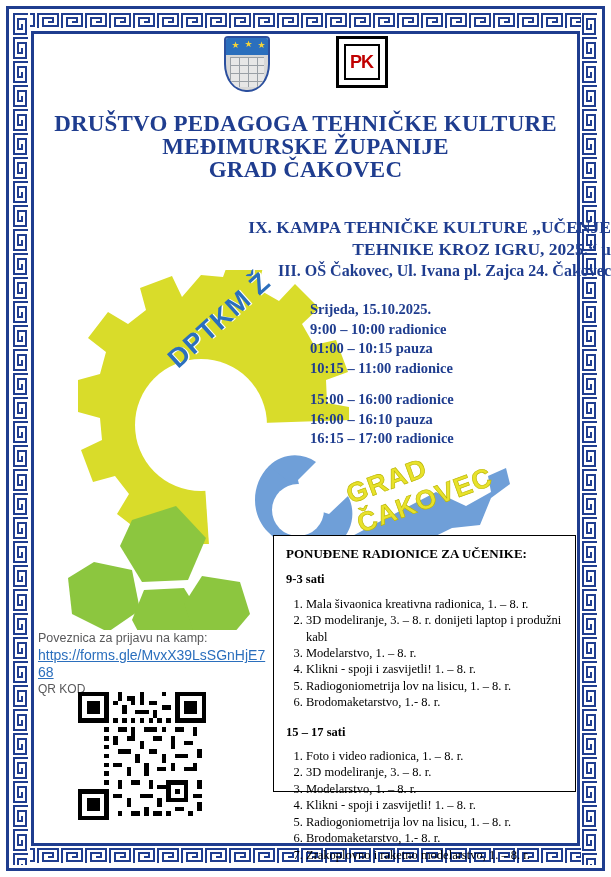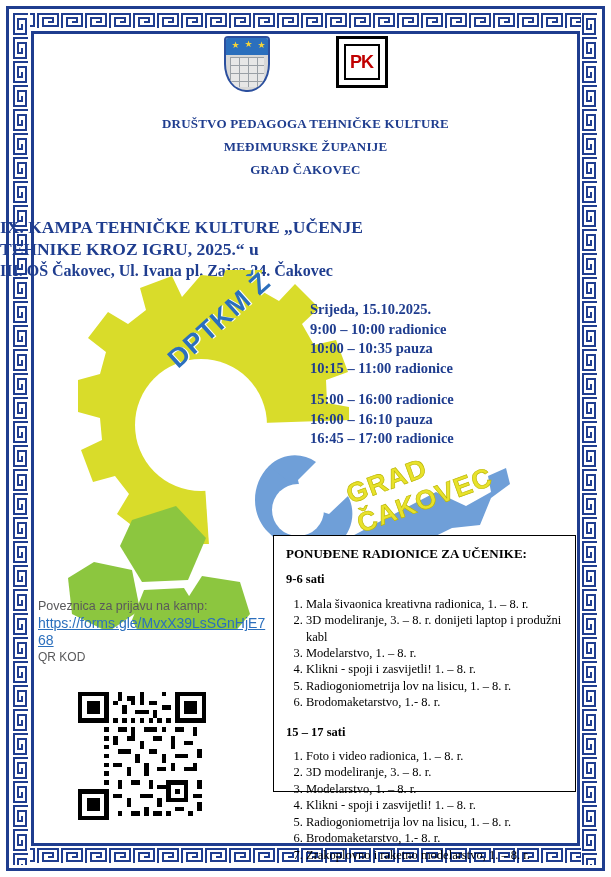--- a/index.html
+++ b/index.html
@@ -135,30 +135,30 @@
 
   
   .head-block {
     position: absolute;
     top: 112px;
     left: 0;
     width: 611px;
     text-align: center;
     color: #1f3d8f;
     font-weight: bold;
-    font-size: 13px;
+    font-size: 23px;
     line-height: 23px;
     letter-spacing: 0.2px;
   }
   .subhead-block {
     position: absolute;
     top: 216px;
     left: 0;
     width: 611px;
-    text-align: left;
+    text-align: right;
     color: #1f3d8f;
     font-weight: bold;
     font-size: 17.5px;
     line-height: 22px;
   }
   .subhead-block .line3 {
     font-size: 16px;
   }
 
   
@@ -242,21 +242,21 @@
   .workshops ol li {
     margin: 0;
     padding: 0;
   }
   .workshops .spacer { height: 13px; }
 
   
   .link-block {
     position: absolute;
     left: 38px;
-    top: 598px;
+    top: 630px;
     width: 230px;
     font-family: "Liberation Sans", sans-serif;
     font-size: 12.5px;
     color: #59595b;
     line-height: 17px;
   }
   .link-block .url {
     color: #2b6fbd;
     text-decoration: underline;
     font-size: 14px;
@@ -390,31 +390,31 @@
         <path d="M 166,306 L 204,312 L 214,344 L 192,370 L 158,364 L 148,334 Z"></path>
       </g>
     </svg>
     <div class="dptkm-label">DPTKM Ž</div>
     <div class="grad-label">GRAD ČAKOVEC</div>
   </div>
 
   <div class="schedule">
     <div>Srijeda, 15.10.2025.</div>
     <div>9:00 – 10:00  radionice</div>
-    <div>10:00 – 10:35 pauza</div>
+    <div>01:00 – 10:15 pauza</div>
     <div>10:15 – 11:00 radionice</div>
     <div class="gap"></div>
     <div>15:00 – 16:00 radionice</div>
     <div>16:00 – 16:10 pauza</div>
-    <div>16:45 – 17:00 radionice</div>
+    <div>16:15 – 17:00 radionice</div>
   </div>
 
   <div class="workshops">
     <h3>PONUĐENE RADIONICE ZA UČENIKE:</h3>
-    <div class="grp-title">9-6 sati</div>
+    <div class="grp-title">9-3 sati</div>
     <ol>
       <li>Mala šivaonica kreativna radionica, 1. – 8. r.</li>
       <li>3D modeliranje, 3. – 8. r. donijeti laptop i produžni kabl</li>
       <li>Modelarstvo,  1. – 8. r.</li>
       <li>Klikni - spoji i zasvijetli! 1. – 8. r.</li>
       <li>Radiogoniometrija lov na lisicu, 1. – 8. r.</li>
       <li>Brodomaketarstvo, 1.- 8. r.</li>
     </ol>
     <div class="spacer"></div>
     <div class="grp-title">15 – 17 sati</div>

